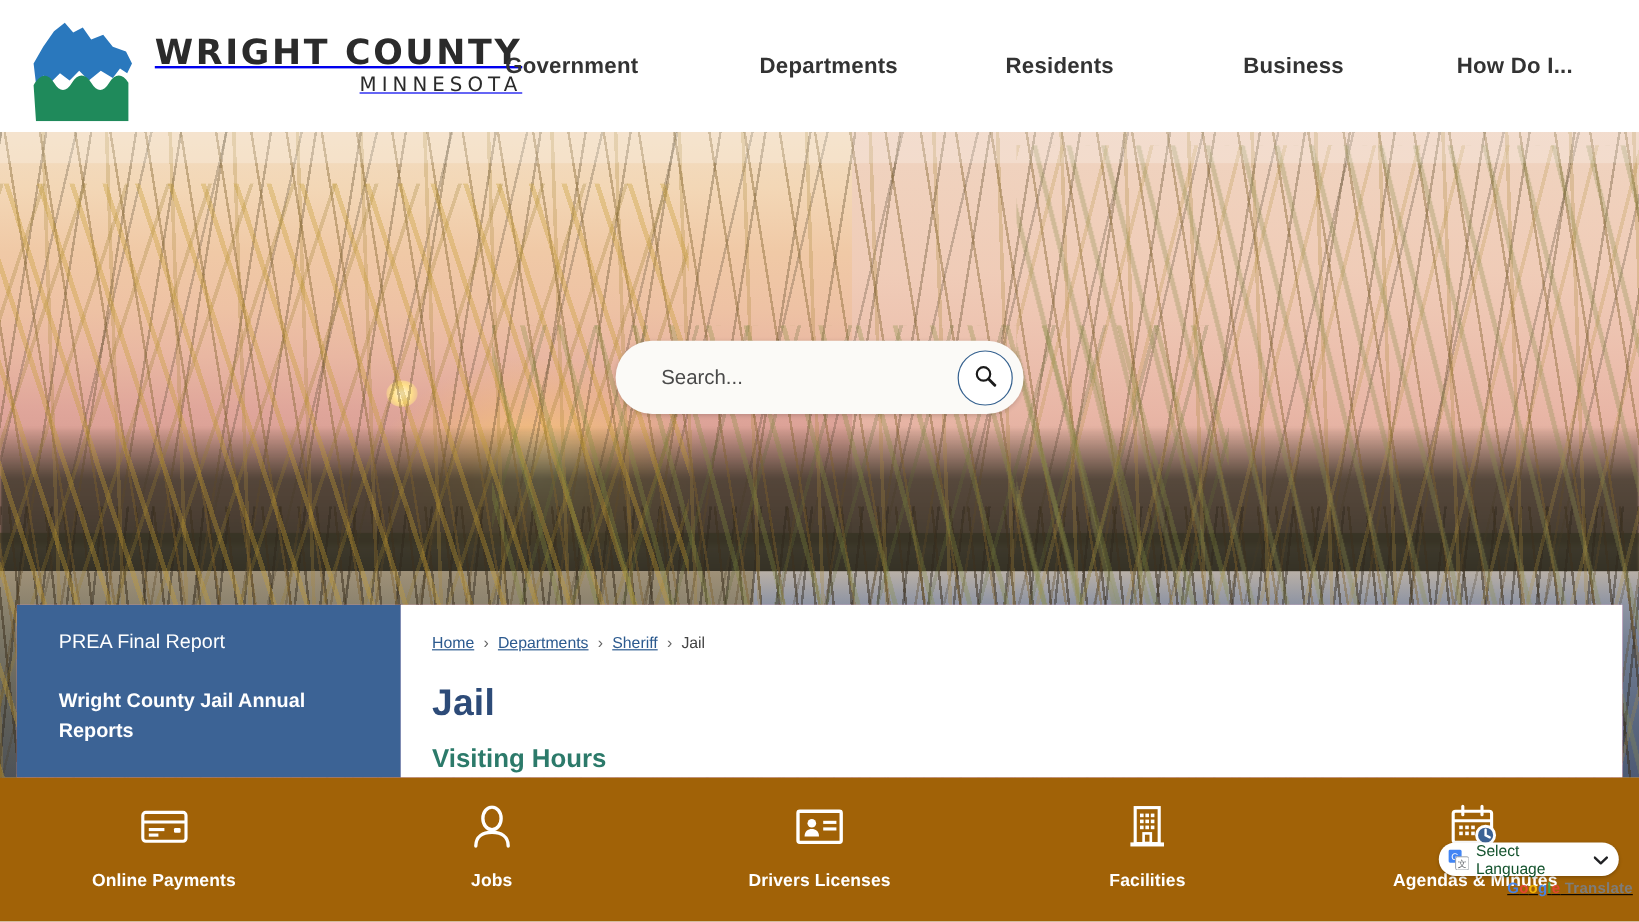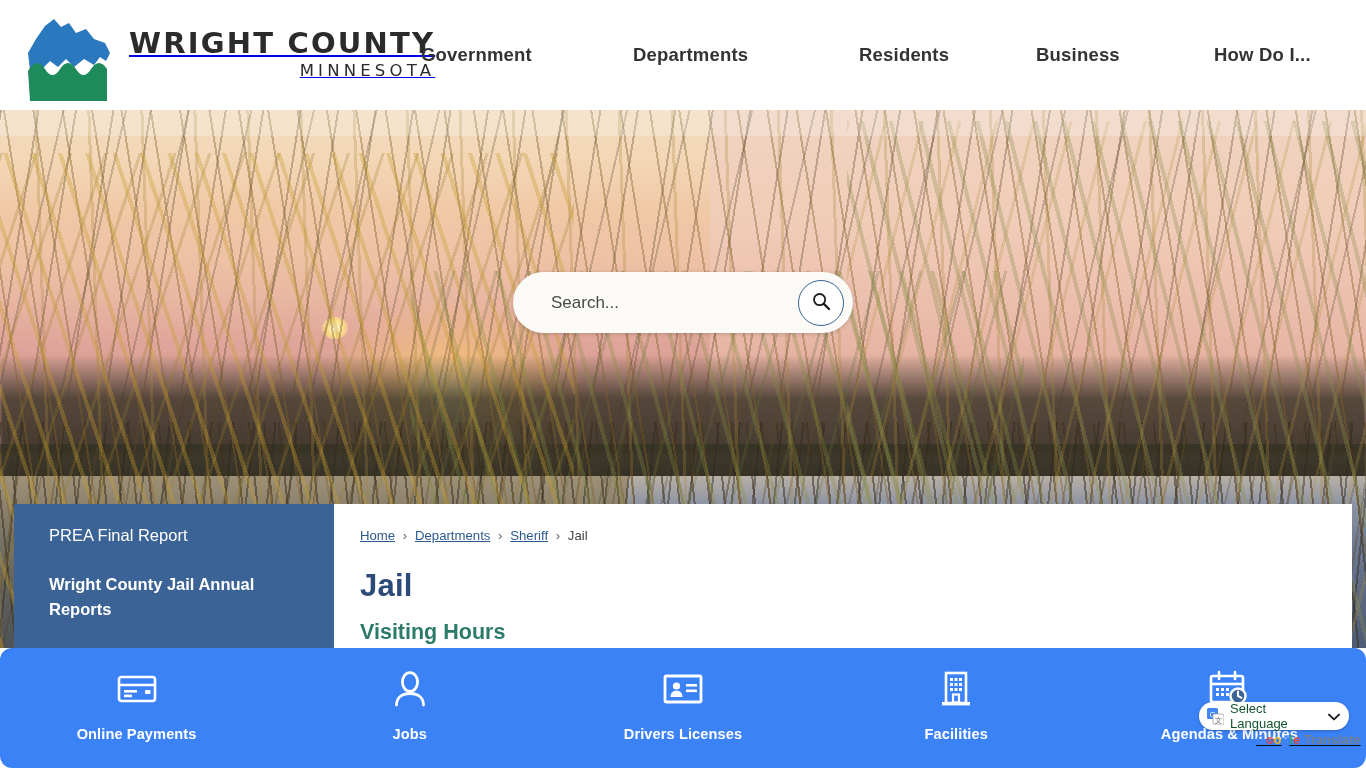--- a/index.html
+++ b/index.html
@@ -39,21 +39,21 @@
     position: absolute; left: 400px; top: 0; right: 0; height: 110px;
     display: flex; align-items: center;
   }
   .navitem {
     color: #333333; font-size: 18.5px; font-weight: 600;
     letter-spacing: .2px; text-decoration: none; white-space: nowrap;
     cursor: pointer; padding: 6px 2px;
   }
   .navitem:nth-child(1){ position:absolute; left:19px; }
   .navitem:nth-child(2){ position:absolute; left:231px; }
-  .navitem:nth-child(3){ position:absolute; left:457px; }
+  .navitem:nth-child(3){ position:absolute; left:436px; }
   .navitem:nth-child(4){ position:absolute; left:634px; }
   .navitem:nth-child(5){ position:absolute; left:812px; }
 
   
   .hero {
     position: absolute; left: 0; top: 110px; width: 1366px; height: 538px;
     overflow: hidden; background: #6e5a3a;
   }
   .hero-photo { position: absolute; inset: 0; }
   .sky {
@@ -129,21 +129,21 @@
       repeating-linear-gradient(76deg, rgba(140,142,78,.32) 0px, rgba(140,142,78,.32) 4px, rgba(0,0,0,0) 4px, rgba(0,0,0,0) 28px),
       repeating-linear-gradient(104deg, rgba(176,144,60,.24) 0px, rgba(176,144,60,.24) 3px, rgba(0,0,0,0) 3px, rgba(0,0,0,0) 36px);
   }
   .hero-band {
     position: absolute; left: 0; top: 0; width: 100%; height: 26px;
     background: rgba(255,255,255,.22);
   }
 
   
   .searchbar {
-    position: absolute; left: 513px; top: 272px; width: 340px; height: 61px;
+    position: absolute; left: 513px; top: 284px; width: 340px; height: 61px;
     background: #fbfaf7; border-radius: 31px;
     box-shadow: 0 1px 4px rgba(0,0,0,.18);
     display: flex; align-items: center;
   }
   .search-input {
     flex: 1; height: 100%; border: 0; outline: 0; background: transparent;
     font-family: "Liberation Sans", sans-serif;
     font-size: 17px; color: #3b3b3b; padding-left: 38px;
   }
   .search-input::placeholder { color: #4a4a4a; opacity: 1; }
@@ -182,22 +182,22 @@
     margin-top: 25px; font-size: 31px; font-weight: 700;
     color: #2d4b78; letter-spacing: .2px;
   }
   .section-h {
     margin-top: 16px; font-size: 21.5px; font-weight: 700; color: #2c7a6a;
   }
 
   
   .quicklinks {
     position: absolute; left: 0; top: 648px; width: 1366px; height: 120px;
-    background: #3b82f6; z-index: 30;
-    display: flex; align-items: flex-start; border-radius: 12px;
+    background: #a16207; z-index: 30;
+    display: flex; align-items: flex-start;
   }
   .ql {
     flex: 1; height: 100%; padding-top: 18px;
     display: flex; flex-direction: column; align-items: center;
     text-decoration: none; cursor: pointer;
   }
   .ql-icon { height: 46px; display: flex; align-items: center; justify-content: center; }
   .ql-label {
     margin-top: 14px; color: #ffffff; font-size: 14.6px;
     font-weight: 700; white-space: nowrap; letter-spacing: .1px;

